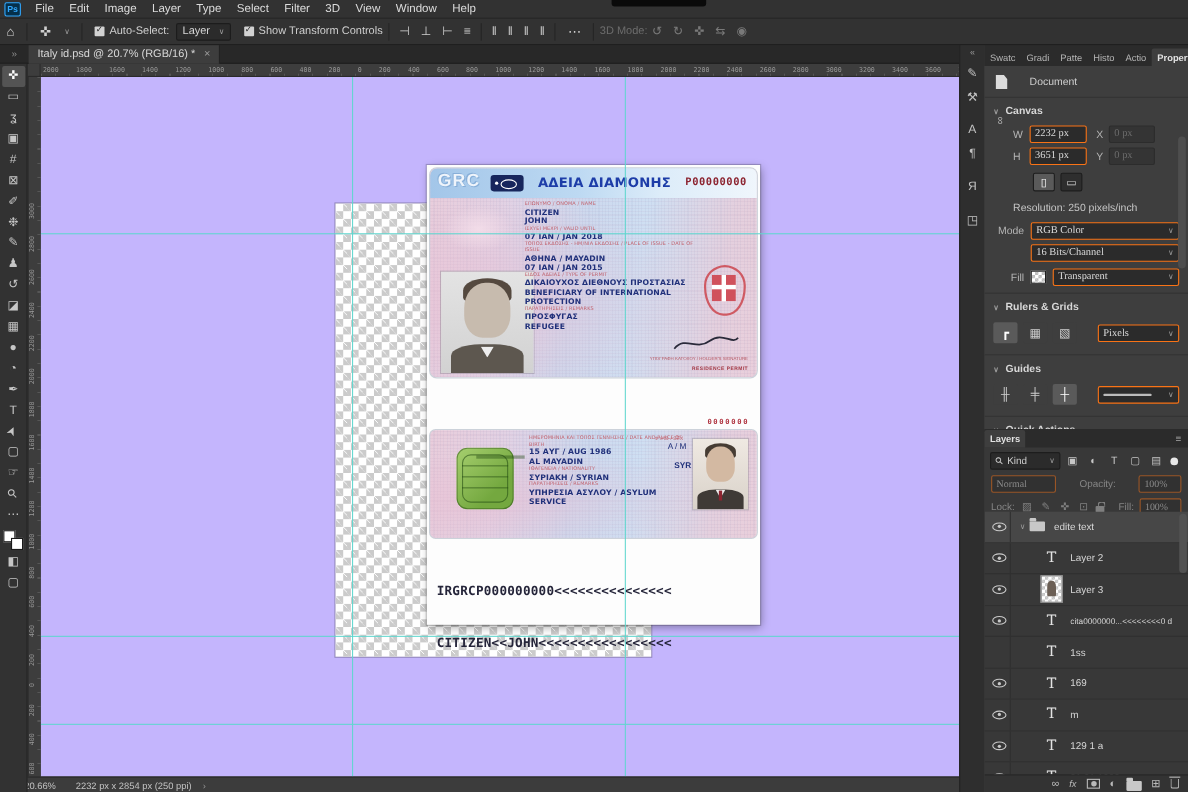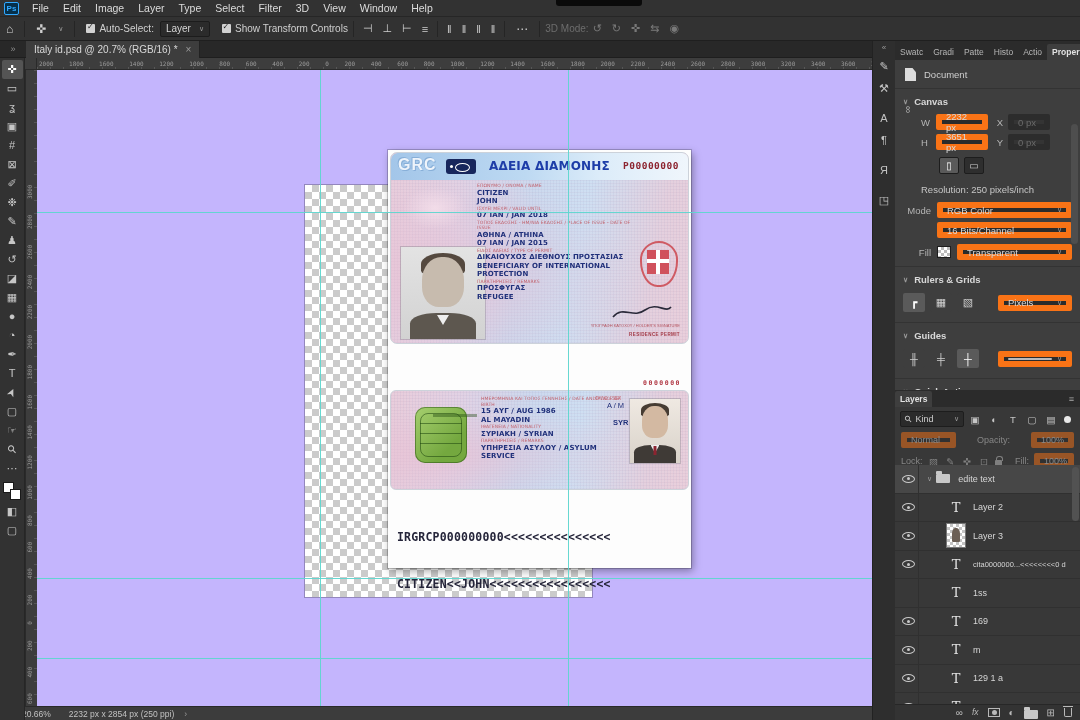--- a/index.html
+++ b/index.html
@@ -157,26 +157,26 @@
   
   #rightpanels { left:895px; top:41px; width:185px; height:679px; background:#383838; z-index:50; }
   .ptabs { position:absolute; left:0; top:0; width:185px; height:19px; background:#2b2b2b; display:flex; align-items:flex-end; }
   .ptab { font-size:8.5px; color:#b5b5b5; padding:3px 5px 3px; }
   .ptab.active { background:#3e3e3e; color:#e2e2e2; font-weight:bold; border-radius:2px 2px 0 0; }
   .ptab-menu { margin-left:auto; color:#aaa; font-size:9px; padding:0 6px 3px; }
 
   #properties { position:absolute; left:0; top:19px; width:185px; height:330px; background:#3e3e3e; overflow:hidden;
     font-size:9.5px; color:#cfcfcf; }
   .prop-row { display:flex; align-items:center; }
-  .prop-doc { padding:8px 10px 7px; border-bottom:1px solid #333; gap:8px; }
+  .prop-doc { padding:8px 10px 7px; border-bottom:1px solid #333; gap:20px; }
   .pageico { width:11px; height:13px; background:#dcdcdc; clip-path:polygon(0 0,68% 0,100% 32%,100% 100%,0 100%); }
   .sect-head { padding:7px 8px 5px; font-weight:bold; color:#d8d8d8; display:flex; gap:6px; align-items:center; }
   .sect-chev { font-size:7px; color:#9a9a9a; }
-  .field { background:#2b2b2b; border:6px solid #f97316; border-radius:2px; height:16px; display:flex; align-items:center;
-    padding:0 4px; color:#d9d9d9; }
+  .field { background:#2b2b2b; border:1px solid #f97316; border-radius:2px; height:16px; display:flex; align-items:center;
+    padding:0 4px; color:#d9d9d9;font-family:Liberation Serif, serif; }
   .field.dis { color:#6b6b6b; background:#343434; border-color:#2c2c2c; }
   .dim-row { padding:2px 8px 2px 26px; gap:5px; position:relative; }
   .dimlabel { width:10px; color:#b5b5b5; }
   .wfield { width:52px; }
   .xfield { width:42px; }
   .linkchain { position:absolute; left:10px; top:-8px; color:#b5b5b5; font-size:10px; transform:rotate(90deg); }
   .orient-row { padding:5px 8px 5px 44px; gap:5px; }
   .orient-btn { width:20px; height:17px; border:1px solid #1d1d1d; background:#2e2e2e; color:#cfcfcf;
     display:flex; align-items:center; justify-content:center; font-size:10px; border-radius:2px; }
   .orient-btn.active { background:#5a5a5a; color:#fff; }
@@ -371,21 +371,21 @@
           <span class="ph-collar"></span>
         </div>
 
         <div class="fc-fields">
           <div class="flabel">ΕΠΩΝΥΜΟ / ΟΝΟΜΑ / NAME</div>
           <div class="fval">CITIZEN</div>
           <div class="fval">JOHN</div>
           <div class="flabel">ΙΣΧΥΕΙ ΜΕΧΡΙ / VALID UNTIL</div>
           <div class="fval">07 ΙΑΝ / JAN 2018</div>
           <div class="flabel">ΤΟΠΟΣ ΕΚΔΟΣΗΣ - ΗΜ/ΝΙΑ ΕΚΔΟΣΗΣ / PLACE OF ISSUE - DATE OF ISSUE</div>
-          <div class="fval">ΑΘΗΝΑ / ATHINA</div>
+          <div class="fval">ΑΘΗΝΑ / MAYADIN</div>
           <div class="fval">07 ΙΑΝ / JAN 2015</div>
           <div class="flabel">ΕΙΔΟΣ ΑΔΕΙΑΣ / TYPE OF PERMIT</div>
           <div class="fval">ΔΙΚΑΙΟΥΧΟΣ ΔΙΕΘΝΟΥΣ ΠΡΟΣΤΑΣΙΑΣ</div>
           <div class="fval">BENEFICIARY OF INTERNATIONAL PROTECTION</div>
           <div class="flabel">ΠΑΡΑΤΗΡΗΣΕΙΣ / REMARKS</div>
           <div class="fval">ΠΡΟΣΦΥΓΑΣ</div>
           <div class="fval">REFUGEE</div>
         </div>
 
         <span class="emblem">

